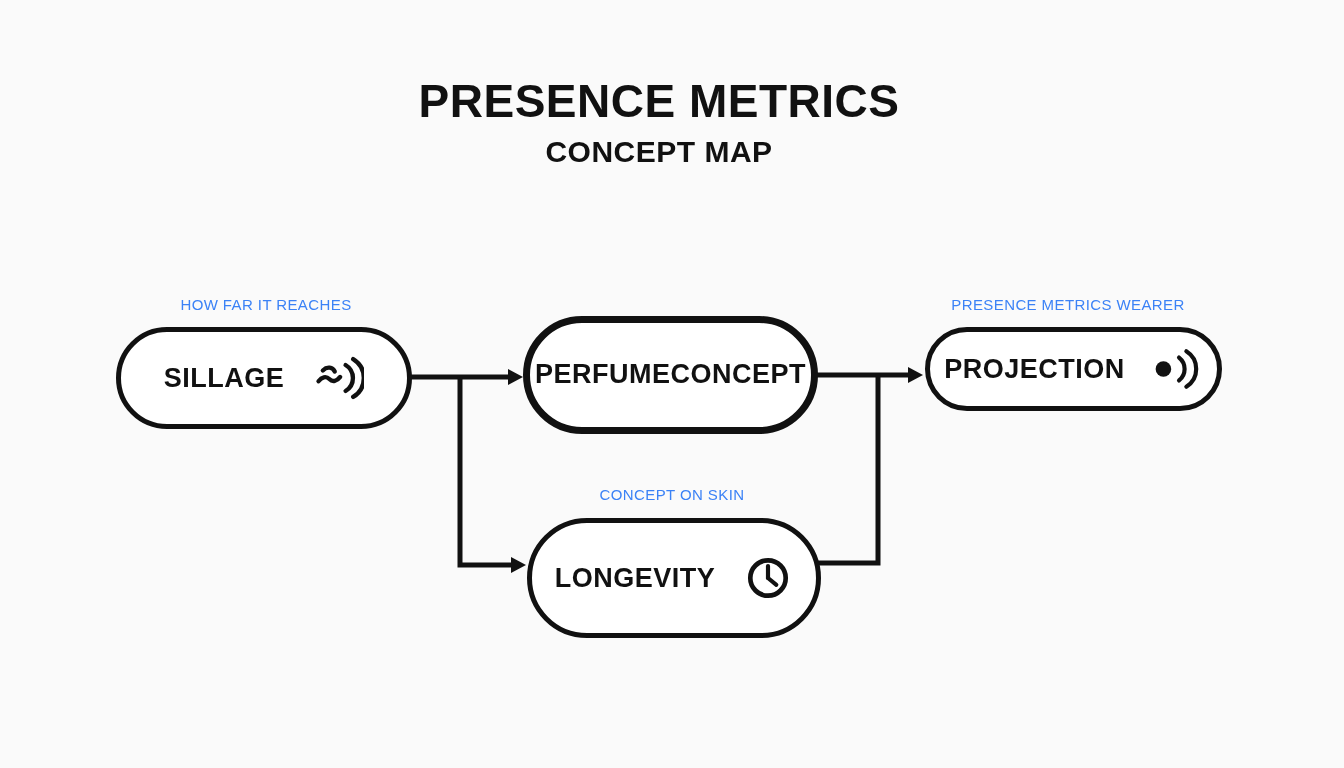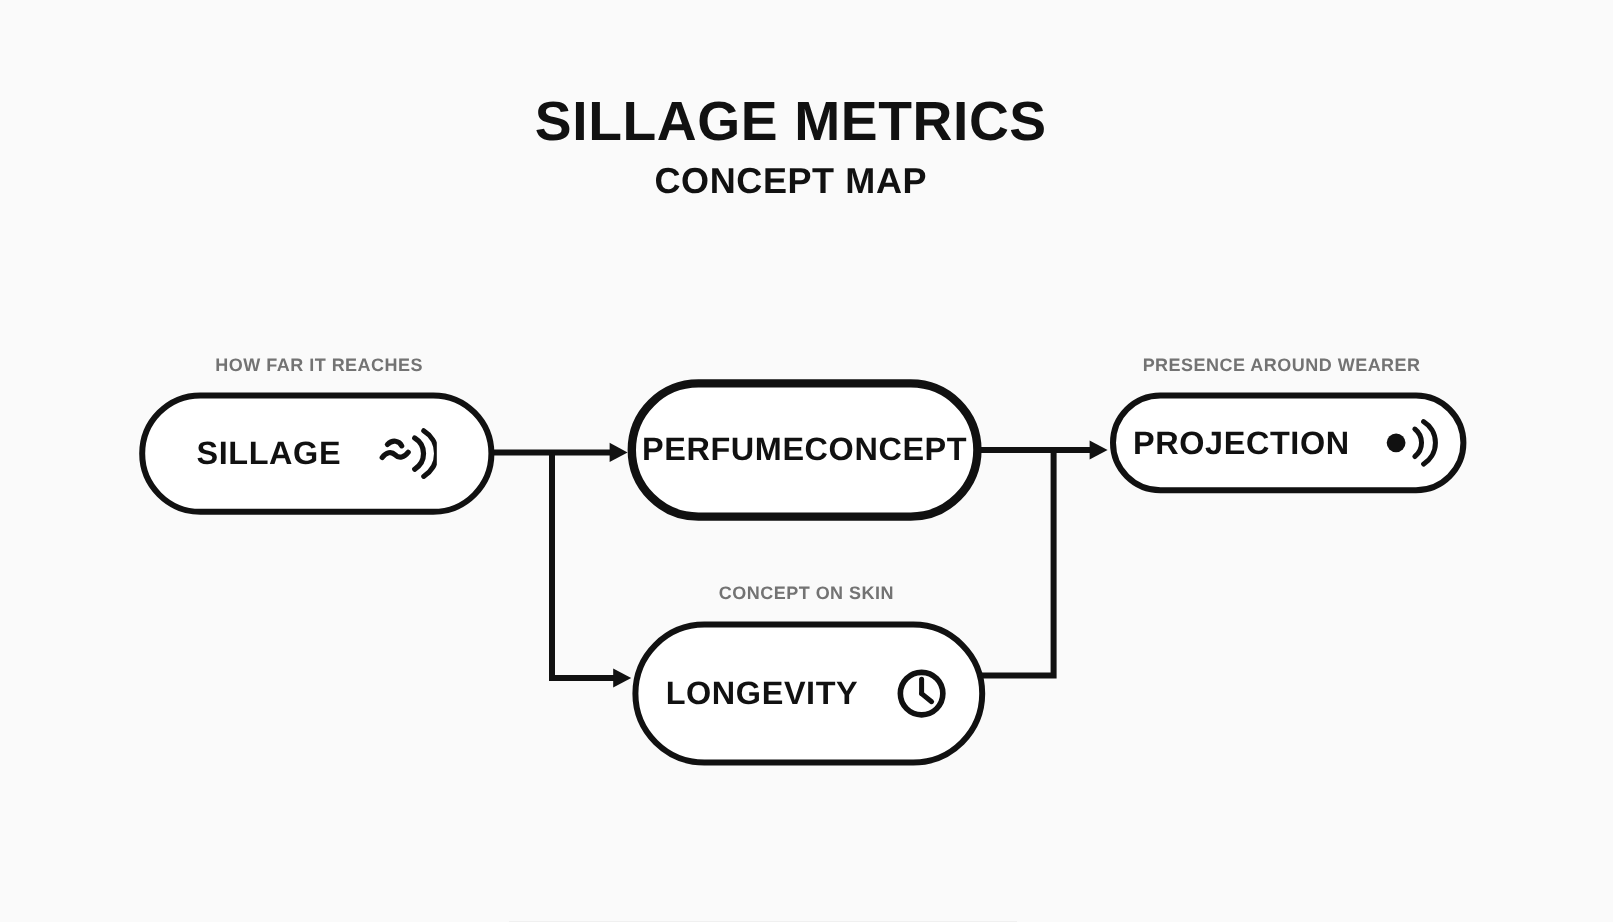--- a/index.html
+++ b/index.html
@@ -41,50 +41,50 @@
   .node .label{
     font-size:27px;font-weight:800;letter-spacing:.5px;white-space:nowrap;
   }
   .node.center{border-width:7px;flex-direction:row;gap:0;}
   .node.center .label{line-height:1.32;text-align:center;}
   .node .icon{display:block;flex:0 0 auto;}
   
   .caption{
     position:absolute;
     transform:translateX(-50%);
-    font-size:15px;font-weight:700;letter-spacing:.4px;
-    white-space:nowrap;color:#737373;
+    font-size:15px;font-weight:400;letter-spacing:.4px;
+    white-space:nowrap;color:#3b82f6;
   }
 </style>
 </head>
 <body>
 
 <div id="canvas">
 
   <div class="title-wrap">
-    <div class="title-main">SILLAGE METRICS</div>
+    <div class="title-main">PRESENCE METRICS</div>
     <div class="title-sub">CONCEPT MAP</div>
   </div>
 
   <svg id="edges" viewBox="0 0 1344 768">
 
     <path d="M411,377 L510,377"></path>
     <polygon points="508,369 523,377 508,385"></polygon>
 
     <path d="M460,377 L460,565 L513,565"></path>
     <polygon points="511,557 526,565 511,573"></polygon>
 
     <path d="M816,375 L910,375"></path>
     <polygon points="908,367 923,375 908,383"></polygon>
 
     <path d="M818,563 L878,563 L878,375"></path>
   </svg>
 
   <div class="caption" style="left:266px;top:296px">HOW FAR IT REACHES</div>
-  <div class="caption" style="left:1068px;top:296px">PRESENCE AROUND WEARER</div>
+  <div class="caption" style="left:1068px;top:296px">PRESENCE METRICS WEARER</div>
   <div class="caption" style="left:672px;top:486px">CONCEPT ON SKIN</div>
 
   <div class="node" style="left:116px;top:327px;width:296px;height:102px">
     <span class="label">SILLAGE</span>
     <svg class="icon" width="52" height="52" viewBox="0 0 48 48">
       <g stroke="#111" stroke-width="4" fill="none" stroke-linecap="round">
         <path d="M10,17 C14,13 19,14 21,18"></path>
         <path d="M6,27 C9,23 13,22 16,25 C19,28 23,27 26,23"></path>
         <path d="M31,12 a14,14 0 0 1 0,24"></path>
         <path d="M38,6.5 a20.5,20.5 0 0 1 0,35"></path>

